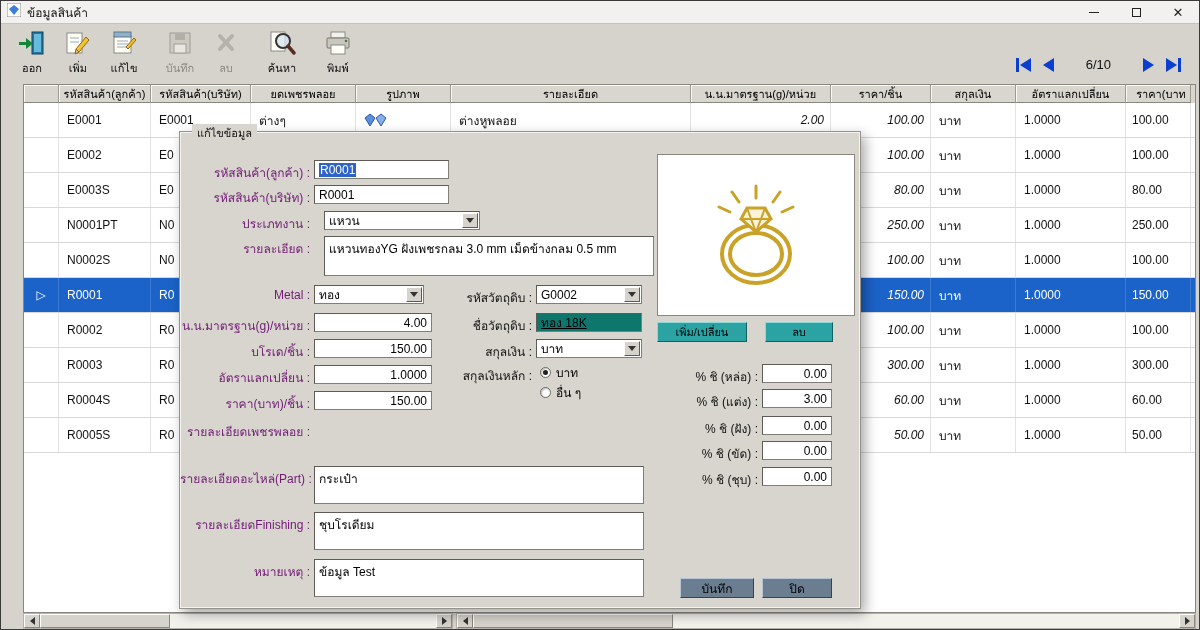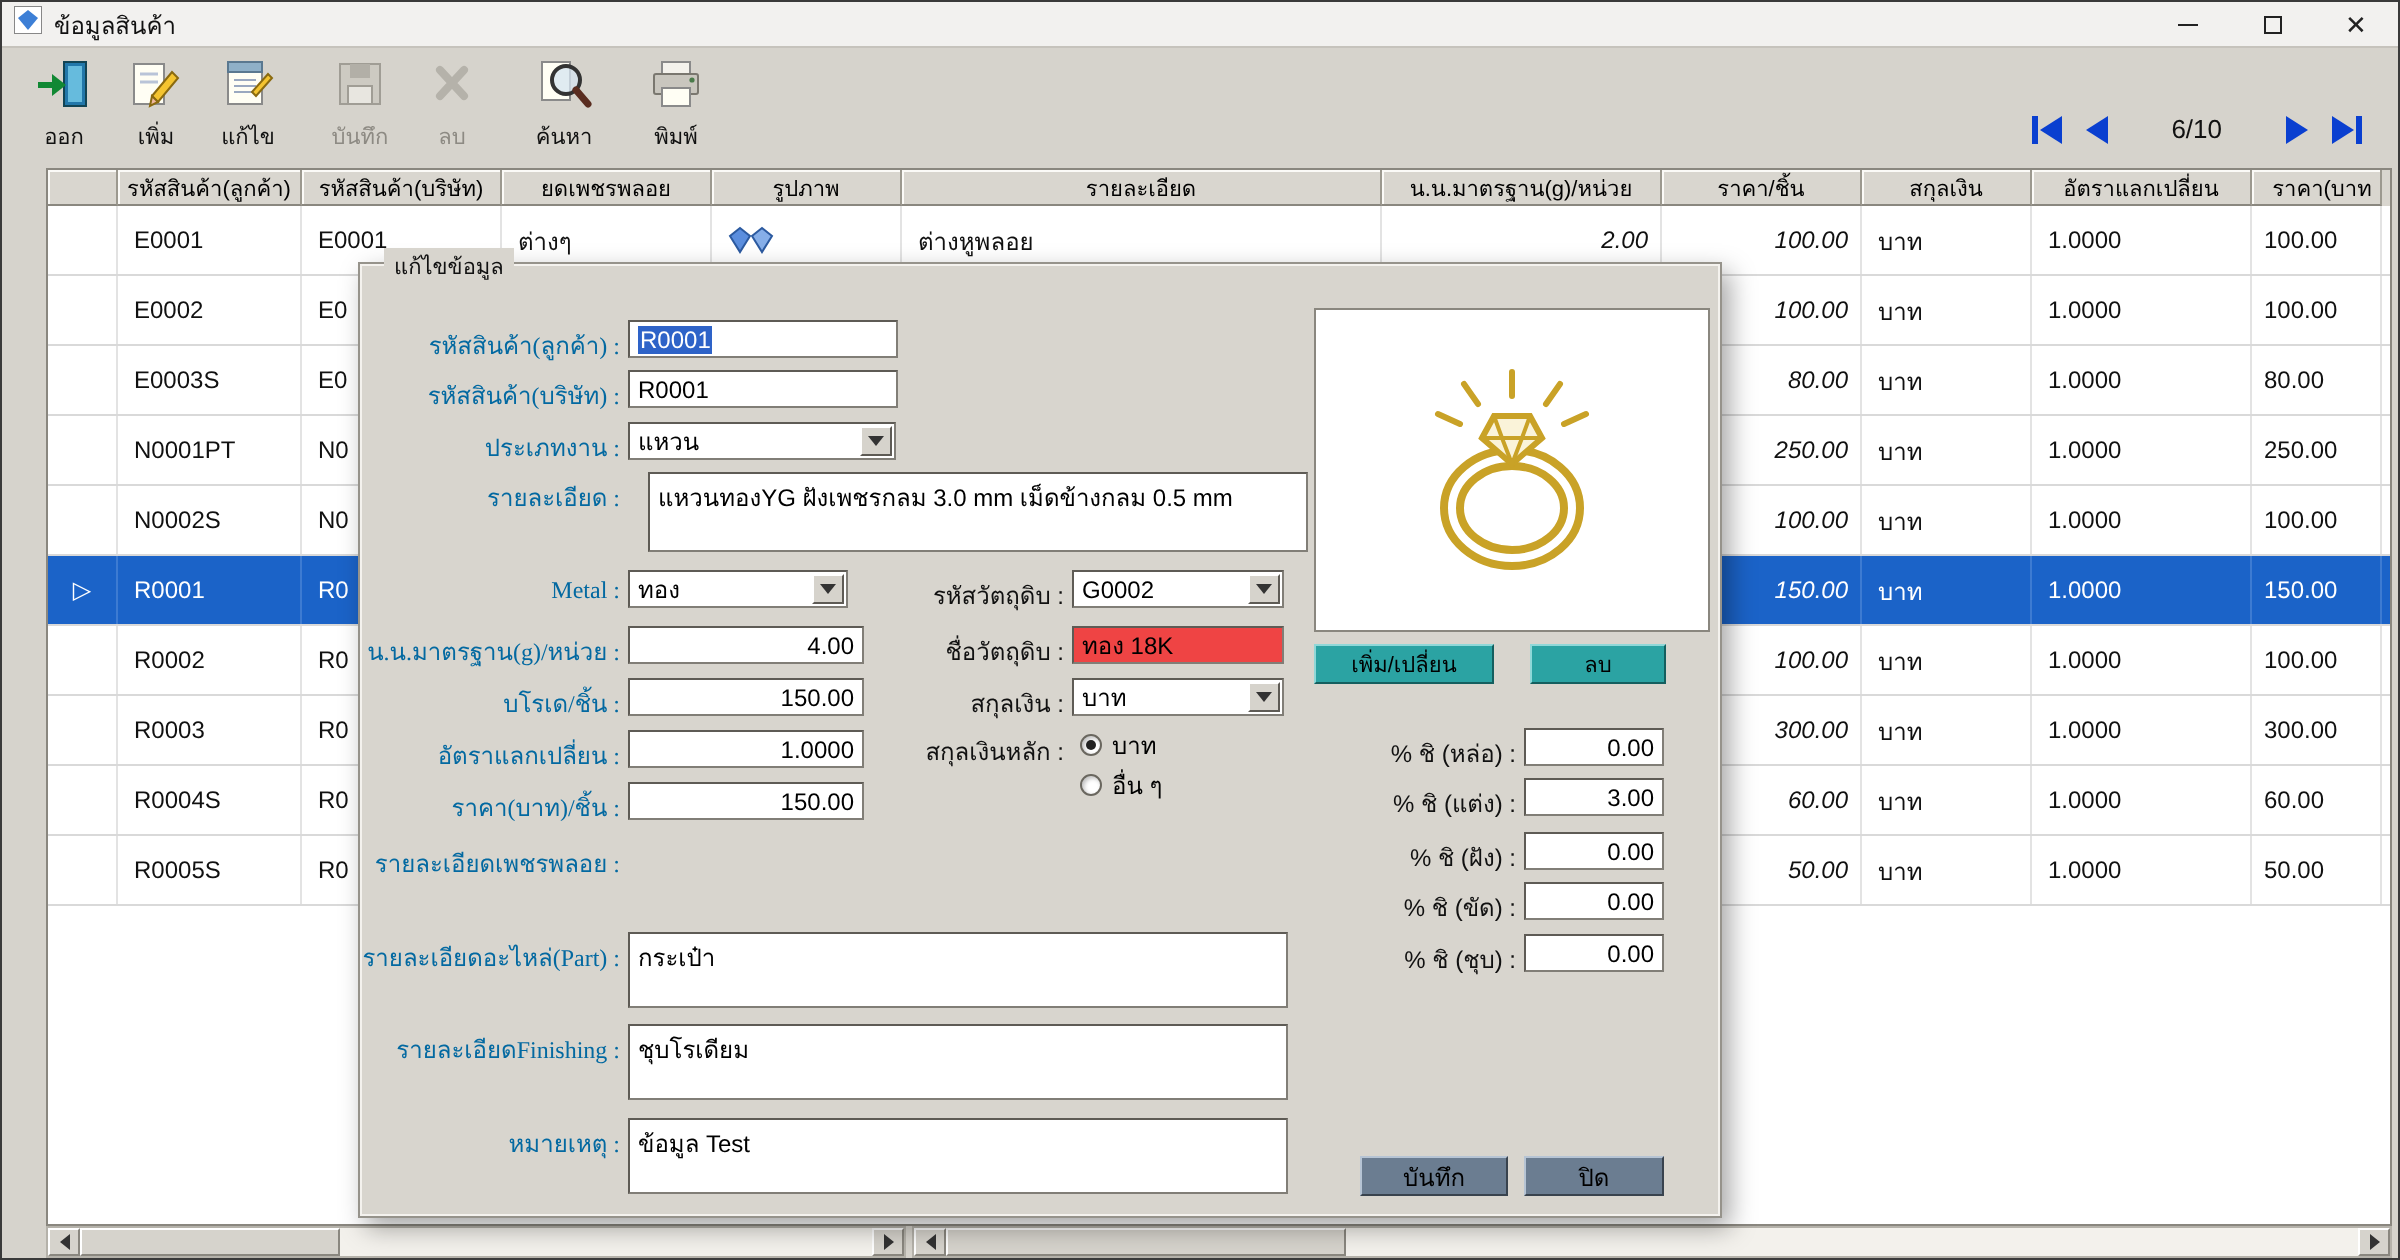--- a/index.html
+++ b/index.html
@@ -45,26 +45,26 @@
   .hscroll { position:absolute; top:612px; height:16px; background:#f3f1ec; border:1px solid #b5b2aa; display:flex; }
   .sb-btn { width:16px; flex:none; background:#d6d3cc; border:1px solid; border-color:#fff #8a877f #8a877f #fff; display:flex; align-items:center; justify-content:center; cursor:pointer; }
   .sb-thumb { width:130px; flex:none; background:#d6d3cc; border:1px solid; border-color:#fff #8a877f #8a877f #fff; cursor:grab; }
   .sb-track { flex:1; }
   .arr-l { width:0;height:0;border-top:4px solid transparent;border-bottom:4px solid transparent;border-right:5px solid #333; }
   .arr-r { width:0;height:0;border-top:4px solid transparent;border-bottom:4px solid transparent;border-left:5px solid #333; }
 
   
   .dialog { position:absolute; left:178px; top:130px; width:682px; height:478px; background:#d8d5ce; border:1px solid #96938b; box-shadow:inset 0 0 0 1px #f4f2ee, 4px 5px 12px rgba(0,0,0,.35); z-index:10; }
   .dialog-title { position:absolute; top:-8px; left:12px; background:#d8d5ce; padding:0 5px; font-size:11px; color:#111; }
-  .dlabel { position:absolute; left:0; width:130px; text-align:right; font-size:12px; color:#0369a1; white-space:nowrap;font-family:Liberation Serif, serif; }
+  .dlabel { position:absolute; left:0; width:130px; text-align:right; font-size:12px; color:#701a75; white-space:nowrap; }
   .dlabel2 { position:absolute; left:240px; width:112px; text-align:right; font-size:12px; color:#111; white-space:nowrap; }
   .plabel { position:absolute; left:458px; width:120px; text-align:right; font-size:12px; color:#111; white-space:nowrap; }
   .tb { position:absolute; height:19px; background:#fff; border:1px solid #817e77; border-top-color:#5e5b55; border-left-color:#5e5b55; font-size:12px; display:flex; align-items:center; padding:0 4px; white-space:nowrap; overflow:hidden; cursor:text; }
   .tb.num { justify-content:flex-end; }
-  .tb.ro { background:#ef4444; }
+  .tb.ro { background:#0f766e;text-decoration:underline; }
   .ta { position:absolute; background:#fff; border:1px solid #817e77; border-top-color:#5e5b55; border-left-color:#5e5b55; font-size:12px; padding:2px 4px; overflow:hidden; cursor:text; }
   .hl { background:#2e63c8; color:#fff; padding:0 1px; }
   .combo { position:absolute; height:19px; background:#fff; border:1px solid #817e77; border-top-color:#5e5b55; border-left-color:#5e5b55; font-size:12px; display:flex; align-items:center; padding:0 20px 0 4px; cursor:pointer; white-space:nowrap; overflow:hidden; }
   .dd { position:absolute; right:1px; top:1px; bottom:1px; width:16px; background:#d6d3cc; border:1px solid; border-color:#fff #5e5b55 #5e5b55 #fff; display:flex; align-items:center; justify-content:center; cursor:pointer; }
   .dd::after { content:''; border-left:4px solid transparent; border-right:4px solid transparent; border-top:5px solid #333; }
   .radio-row { position:absolute; display:flex; align-items:center; gap:5px; font-size:12px; cursor:pointer; }
   .rdot { width:11px; height:11px; border-radius:50%; background:#fff; border:1px solid #6a675f; box-shadow:inset 1px 1px 2px rgba(0,0,0,.25); flex:none; }
   .rdot.on { display:flex; align-items:center; justify-content:center; }
   .rdot.on::after { content:''; width:5px; height:5px; border-radius:50%; background:#222; }
   .imgbox { position:absolute; left:477px; top:22px; width:198px; height:162px; background:#fff; border:1px solid #8a877f; display:flex; align-items:center; justify-content:center; }
@@ -378,21 +378,21 @@
     <div class="dlabel" style="top:337px">รายละเอียดอะไหล่(Part) :</div>
     <div class="dlabel" style="top:383px">รายละเอียดFinishing :</div>
     <div class="dlabel" style="top:430px">หมายเหตุ :</div>
 
     <div class="tb" style="left:134px;top:28px;width:135px">
         <span class="hl">R0001</span>
       </div>
     <div class="tb" style="left:134px;top:53px;width:135px">
         <span>R0001</span>
       </div>
-    <div class="combo" style="left:134px;top:79px;width:134px">
+    <div class="combo" style="left:144px;top:79px;width:156px">
         <span>แหวน</span>
         <span class="dd"></span>
       </div>
     <div class="ta" style="left:144px;top:104px;width:330px;height:40px"><span>แหวนทองYG ฝังเพชรกลม 3.0 mm เม็ดข้างกลม 0.5 mm</span></div>
     <div class="combo" style="left:134px;top:153px;width:110px">
         <span>ทอง</span>
         <span class="dd"></span>
       </div>
     <div class="tb num" style="left:134px;top:181px;width:118px">
         <span>4.00</span>

